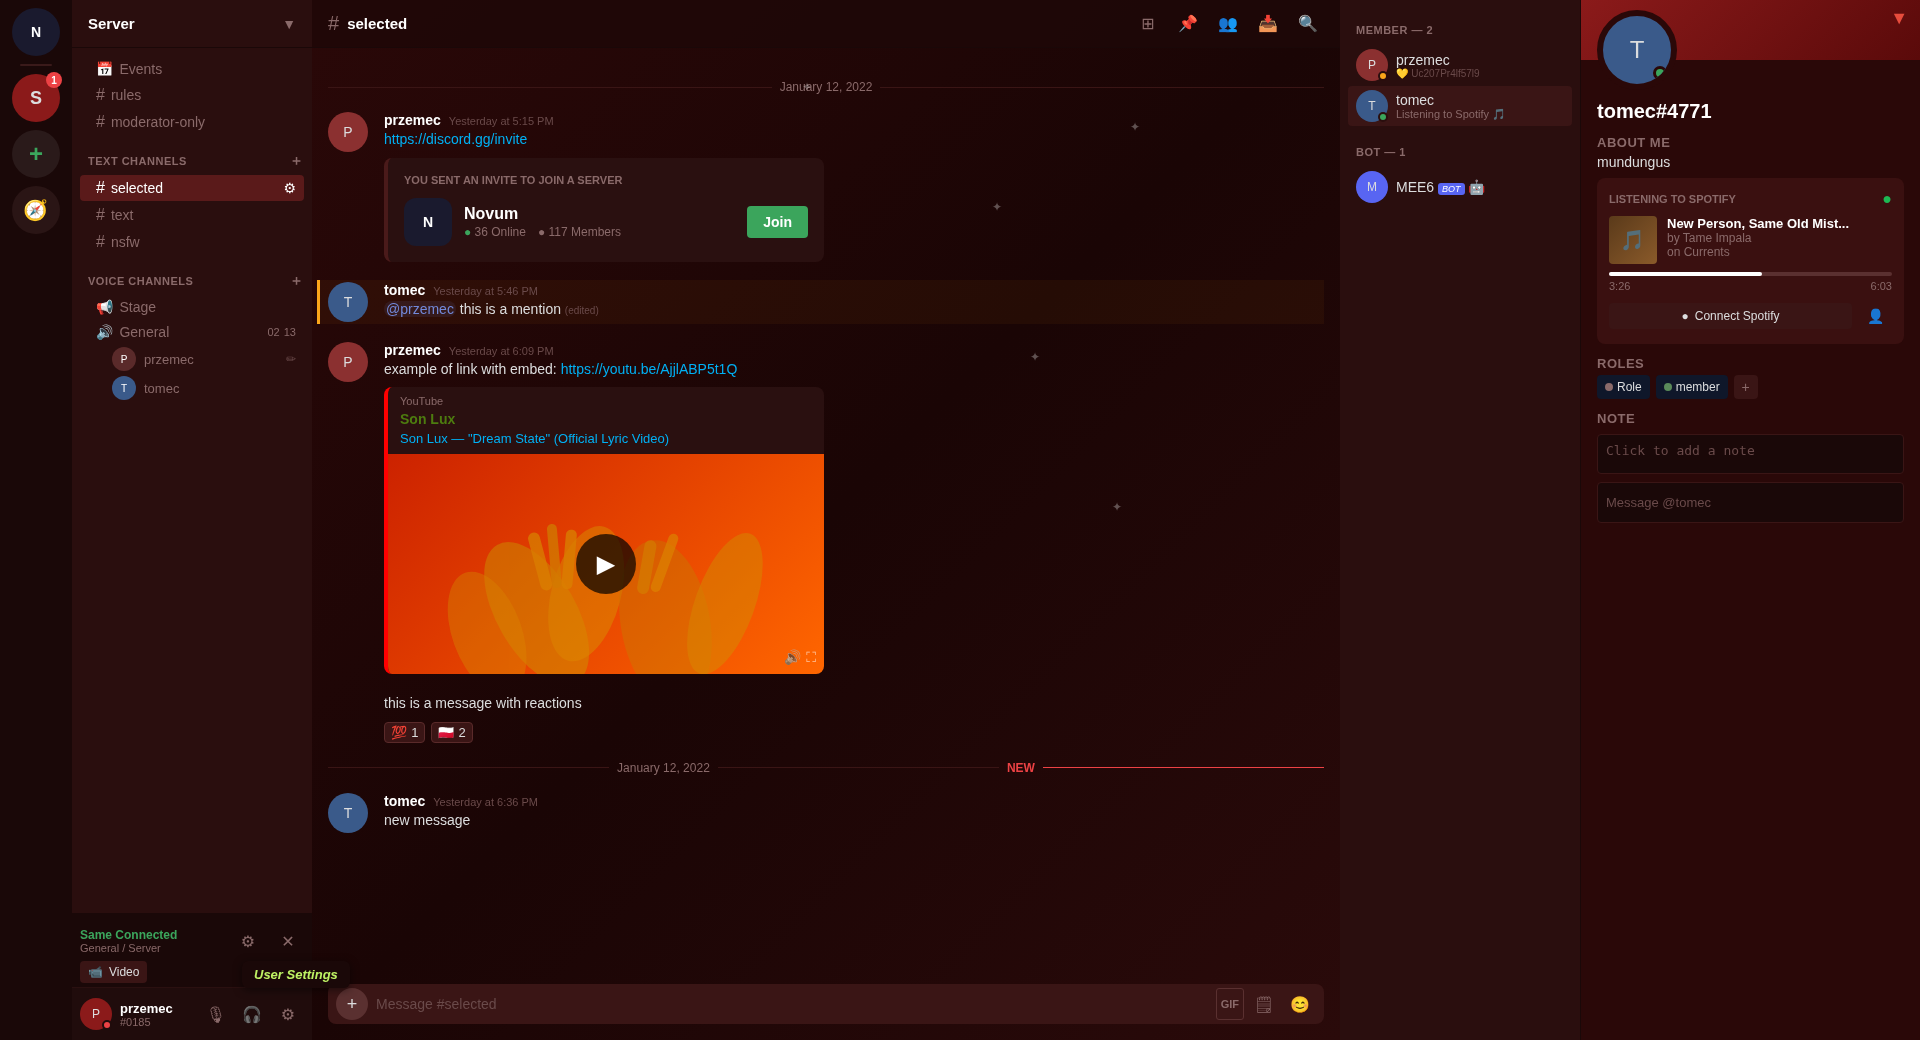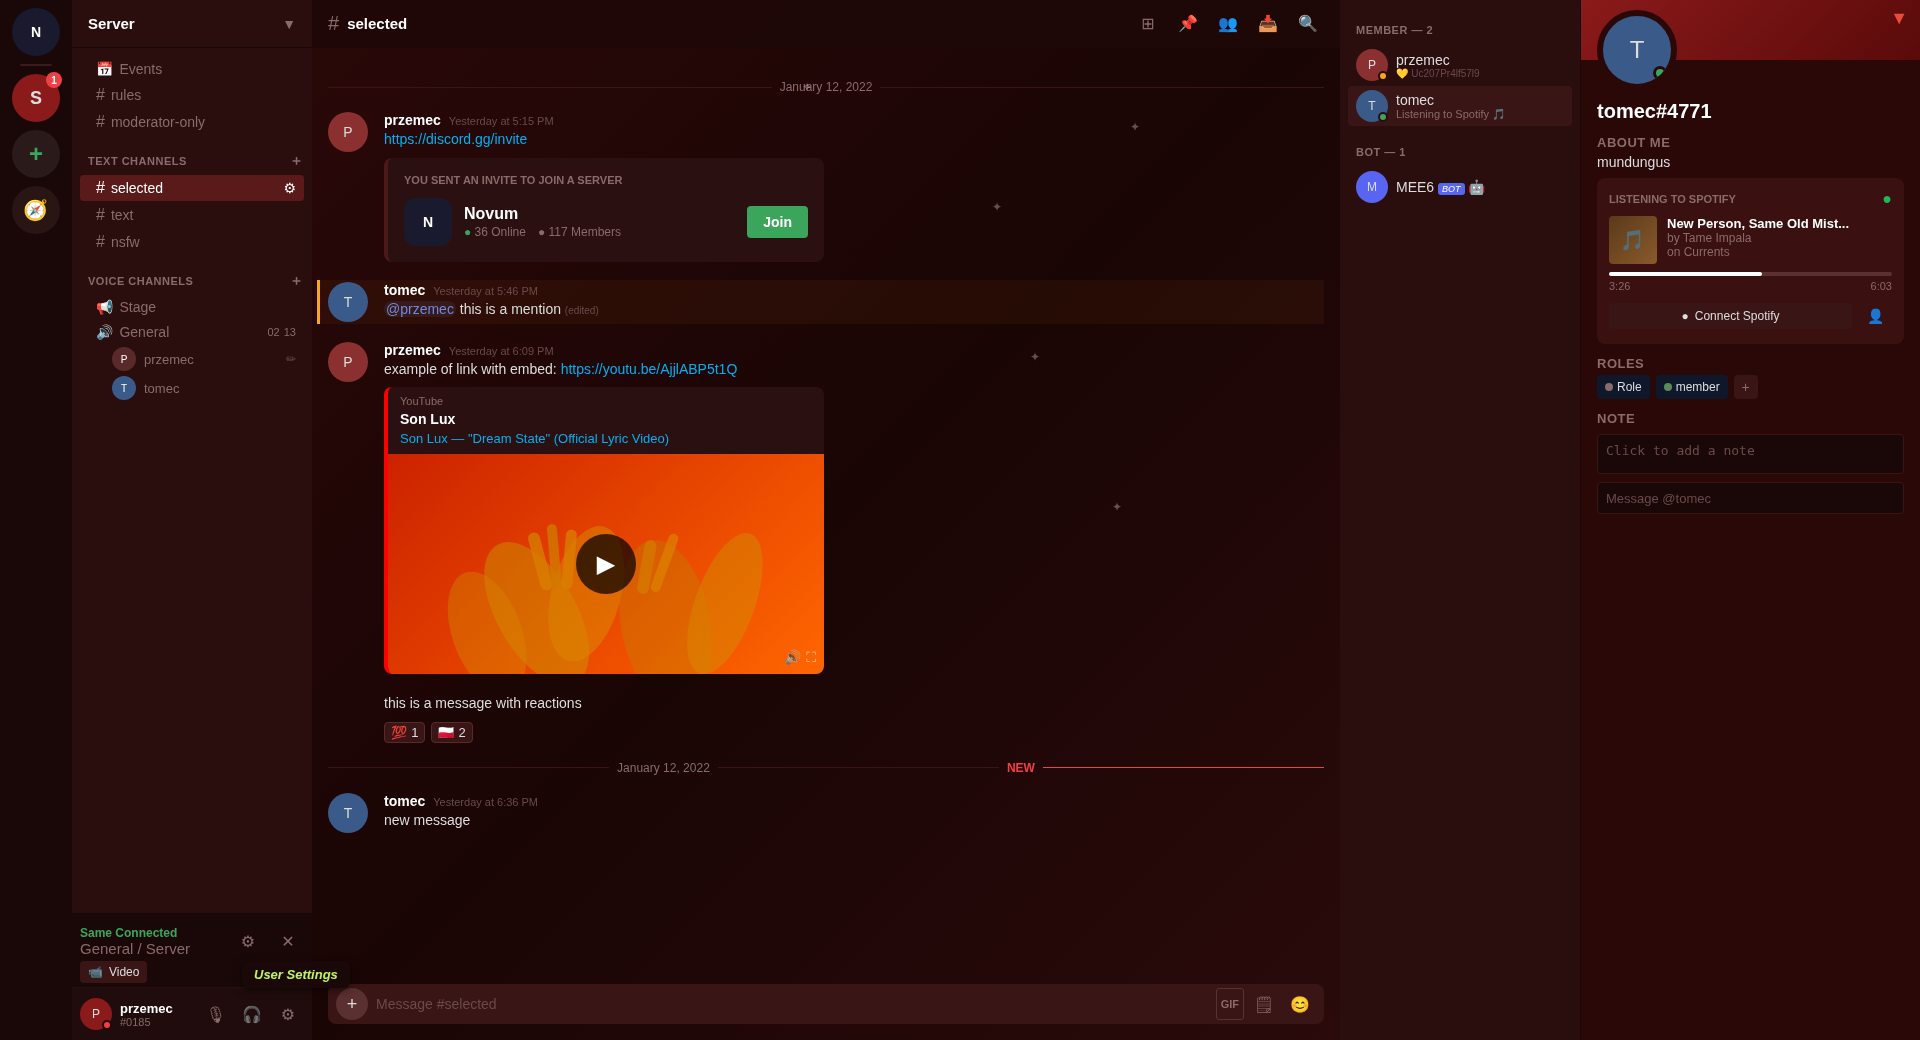--- a/index.html
+++ b/index.html
@@ -213,21 +213,21 @@
       background: #1a0808;
       padding: 8px 8px 4px;
       border-bottom: 1px solid #2a1010;
     }
     .voice-connected-text {
       font-size: 12px;
       font-weight: 600;
       color: #3ba55c;
     }
     .voice-server-text {
-      font-size: 15px;
+      font-size: 11px;
       color: #8a6a6a;
     }
     .voice-actions {
       display: flex;
       align-items: center;
       justify-content: space-between;
       margin-top: 4px;
     }
     .voice-action-btn {
       display: flex;
@@ -360,21 +360,21 @@
     
     .yt-embed {
       background: #2a1010;
       border-radius: 8px;
       margin-top: 8px;
       max-width: 440px;
       overflow: hidden;
       border-left: 4px solid #ff0000;
     }
     .yt-header { padding: 8px 12px 4px; font-size: 11px; color: #8a6a6a; }
-    .yt-title { padding: 0 12px 4px; font-size: 14px; font-weight: 600; color: #ffffff; }
+    .yt-title { padding: 0 12px 4px; font-size: 14px; font-weight: 600; color: #4d7c0f; }
     .yt-subtitle { padding: 0 12px 8px; font-size: 13px; color: #00b0f4; }
     .yt-thumbnail {
       width: 100%;
       height: 220px;
       background: linear-gradient(135deg, #cc2200, #ff6600);
       display: flex;
       align-items: center;
       justify-content: center;
       position: relative;
       overflow: hidden;
@@ -687,21 +687,21 @@
     .profile-msg-input {
       width: 100%;
       background: #1a0808;
       border: 1px solid #3a1515;
       border-radius: 4px;
       color: #dcddde;
       font-size: 13px;
       padding: 8px;
       outline: none;
       margin-top: 4px;
-      height: 32px;
+      height: 41px;
     }
     .profile-msg-input::placeholder { color: #6a4a4a; }
 
     .chevron-down { font-size: 14px; color: #8a6a6a; }
     .plus-icon { font-size: 14px; color: #8a6a6a; }
     .gear-icon { font-size: 14px; }
 
     
     ::-webkit-scrollbar { width: 4px; }
     ::-webkit-scrollbar-track { background: transparent; }

